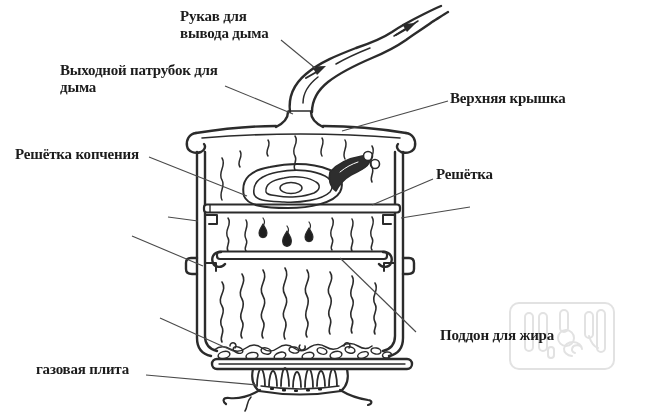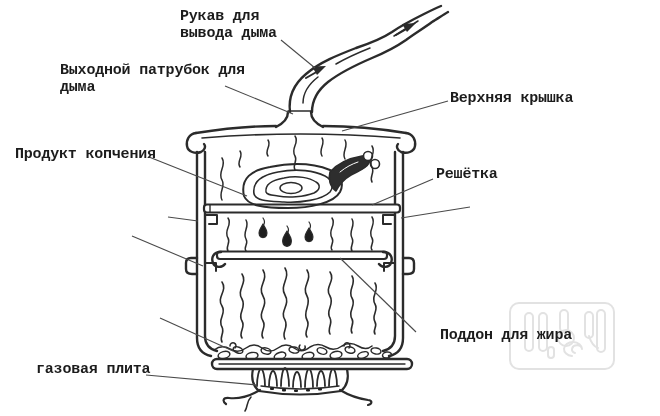--- a/index.html
+++ b/index.html
@@ -1,18 +1,18 @@
 <!DOCTYPE html>
 <html><head>
 <meta charset="utf-8">
 <style>
   html,body{margin:0;padding:0;background:#ffffff;}
   .stage{
     position:relative;width:660px;height:416px;background:#ffffff;overflow:hidden;
-    font-family:Liberation Mono, monospace;
+    font-family:Liberation Serif, serif;
   }
   .stage svg{position:absolute;left:0;top:0;}
   .lbl{
     position:absolute;font-weight:bold;font-size:15px;line-height:17px;
     color:#1c1c1c;white-space:pre-line;letter-spacing:-0.2px;
   }
 </style>
 </head>
 <body>
 
@@ -208,17 +208,17 @@
       <path d="M340,258 L416,332"></path>
       <path d="M146,375 L257,385"></path>
     </g>
   </svg>
 
   <div class="lbl" style="left:180px;top:8px;">Рукав для
 вывода дыма</div>
   <div class="lbl" style="left:60px;top:62px;">Выходной патрубок для
 дыма</div>
   <div class="lbl" style="left:450px;top:90px;">Верхняя крышка</div>
-  <div class="lbl" style="left:15px;top:146px;">Продукт копчения</div>
+  <div class="lbl" style="left:15px;top:146px;">Решётка копчения</div>
   <div class="lbl" style="left:436px;top:166px;">Решётка</div>
   <div class="lbl" style="left:419px;top:327px;margin-left:21px;">Поддон для жира</div>
   <div class="lbl" style="left:36px;top:361px;">газовая плита</div>
 </div>
 
 </body></html>

